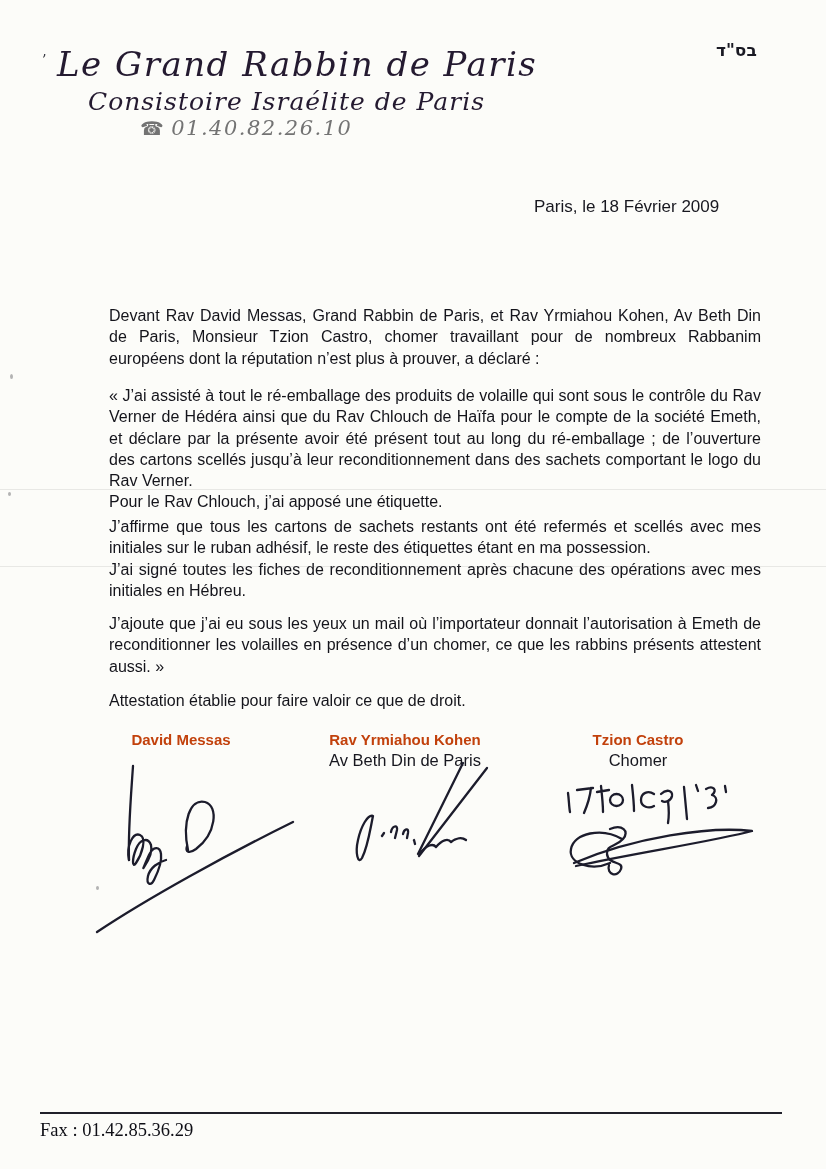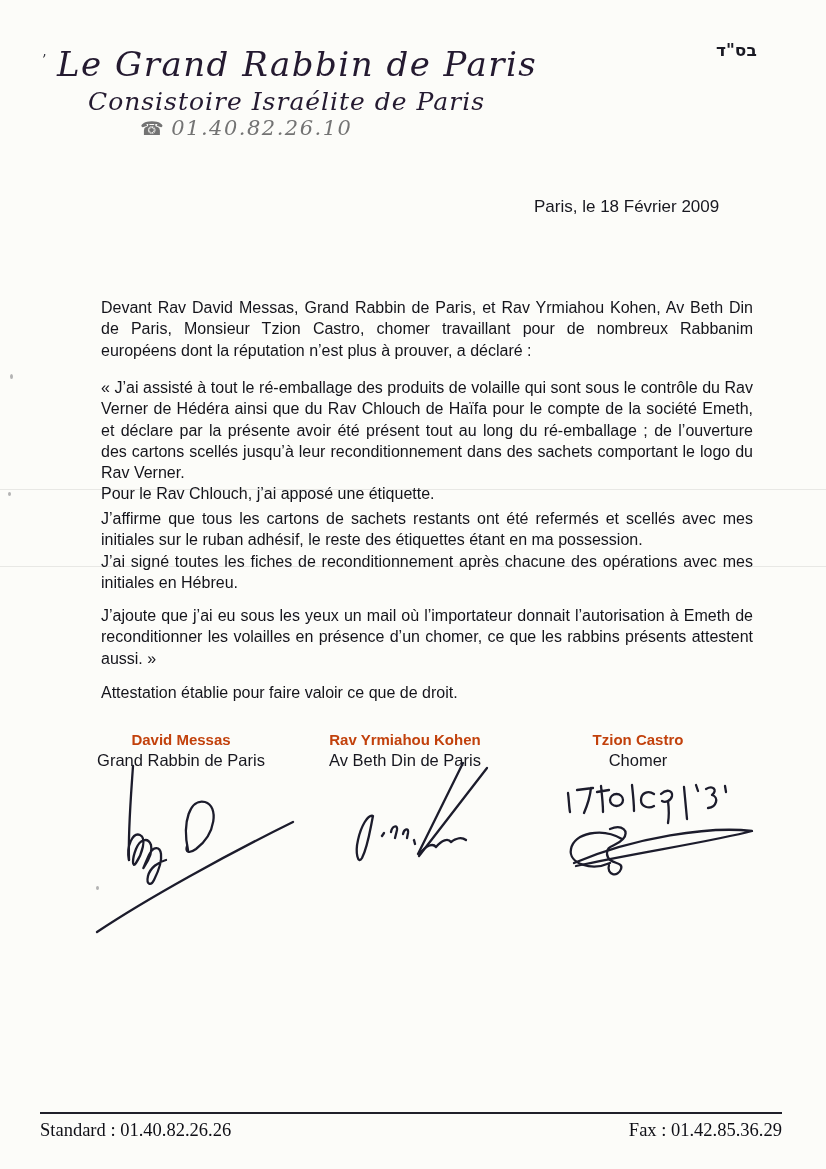--- a/index.html
+++ b/index.html
@@ -43,21 +43,21 @@
   }
 
   
   .dateline {
     position: absolute; left: 534px; top: 197px;
     font-size: 17px; color: #17171f; white-space: nowrap;
   }
 
   
   .body-text p {
-    position: absolute; left: 97px; width: 652px; margin: 4px;
+    position: absolute; left: 97px; width: 652px; margin: 12px;
     font-size: 16px; line-height: 21.3px;
     text-align: justify; white-space: pre-line; color: #14141b;
   }
   .p1 { top: 293px; }
   .p2 { top: 373px; }
   .p3 { top: 504px; }
   .p4 { top: 601px; }
   .p5 { top: 678px; text-align: left; }
 
   
@@ -113,21 +113,20 @@
     <p class="p2">« J’ai assisté à tout le ré-emballage des produits de volaille qui sont sous le contrôle du Rav Verner de Hédéra ainsi que du Rav Chlouch de Haïfa pour le compte de la société Emeth, et déclare par la présente avoir été présent tout au long du ré-emballage ; de l’ouverture des cartons scellés jusqu’à leur reconditionnement dans des sachets comportant le logo du Rav Verner.
 Pour le Rav Chlouch, j’ai apposé une étiquette.</p>
     <p class="p3">J’affirme que tous les cartons de sachets restants ont été refermés et scellés avec mes initiales sur le ruban adhésif, le reste des étiquettes étant en ma possession.
 J’ai signé toutes les fiches de reconditionnement après chacune des opérations avec mes initiales en Hébreu.</p>
     <p class="p4">J’ajoute que j’ai eu sous les yeux un mail où l’importateur donnait l’autorisation à Emeth de reconditionner les volailles en présence d’un chomer, ce que les rabbins présents attestent aussi. »</p>
     <p class="p5">Attestation établie pour faire valoir ce que de droit.</p>
   </div>
 
   <div class="sig-col sig-col-1">
     <div class="sig-name">David Messas</div>
-    <div class="sig-title">Grand Rabbin de Paris</div>
   </div>
   <div class="sig-col sig-col-2">
     <div class="sig-name">Rav Yrmiahou Kohen</div>
     <div class="sig-title">Av Beth Din de Paris</div>
   </div>
   <div class="sig-col sig-col-3">
     <div class="sig-name">Tzion Castro</div>
     <div class="sig-title">Chomer</div>
   </div>
 
@@ -161,21 +160,20 @@
     <path d="M136,6 L138,12"></path>
     <path d="M146,10 C153,6 158,11 152,16 C159,18 157,28 148,29"></path>
     <path d="M165,7 L166,13"></path>
     <path d="M62,60 C42,48 14,54 11,70 C8,85 32,92 50,84"></path>
     <path d="M50,50 C62,45 70,52 63,60 C56,68 46,66 47,75 C48,86 64,82 61,90 C58,99 46,96 49,86"></path>
     <path d="M14,84 C75,58 150,47 192,52 C155,62 75,74 16,87"></path>
   </svg>
 
   <div class="footer-rule"></div>
   <div class="footer">
-    <span>Standard : 01.40.82.26.26</span>
     <span>Fax : 01.42.85.36.29</span>
   </div>
 
   <div class="scan-streak streak-1"></div>
   <div class="scan-streak streak-2"></div>
   <div class="speck speck-1"></div>
   <div class="speck speck-2"></div>
   <div class="speck speck-3"></div>
 
 </div>

